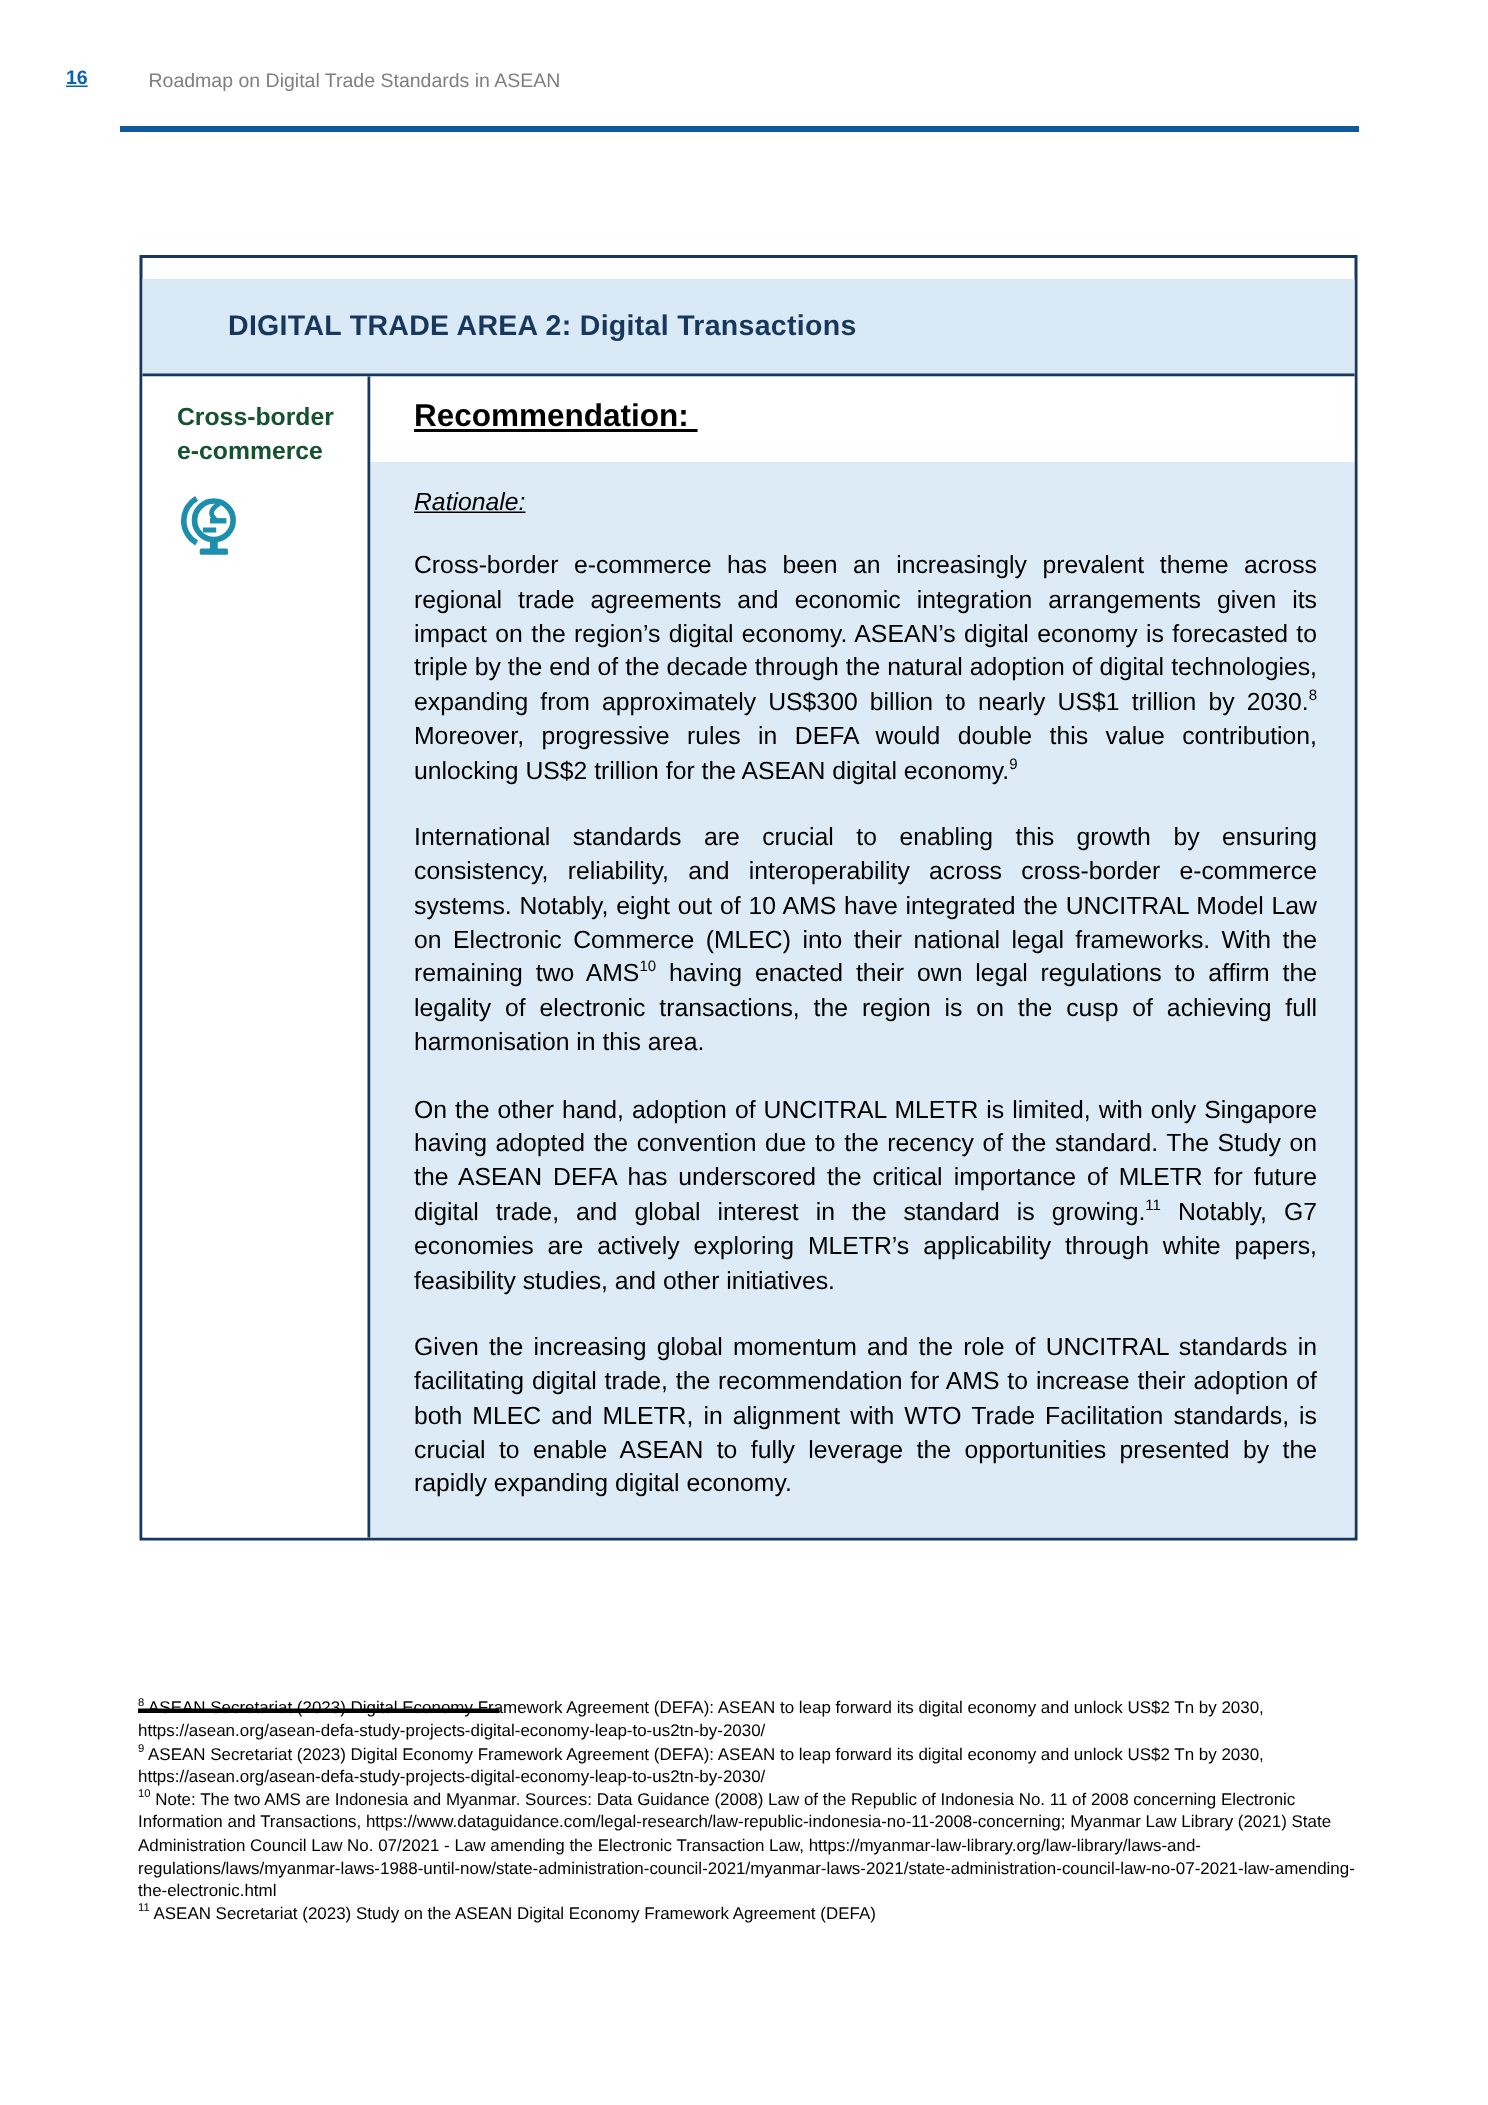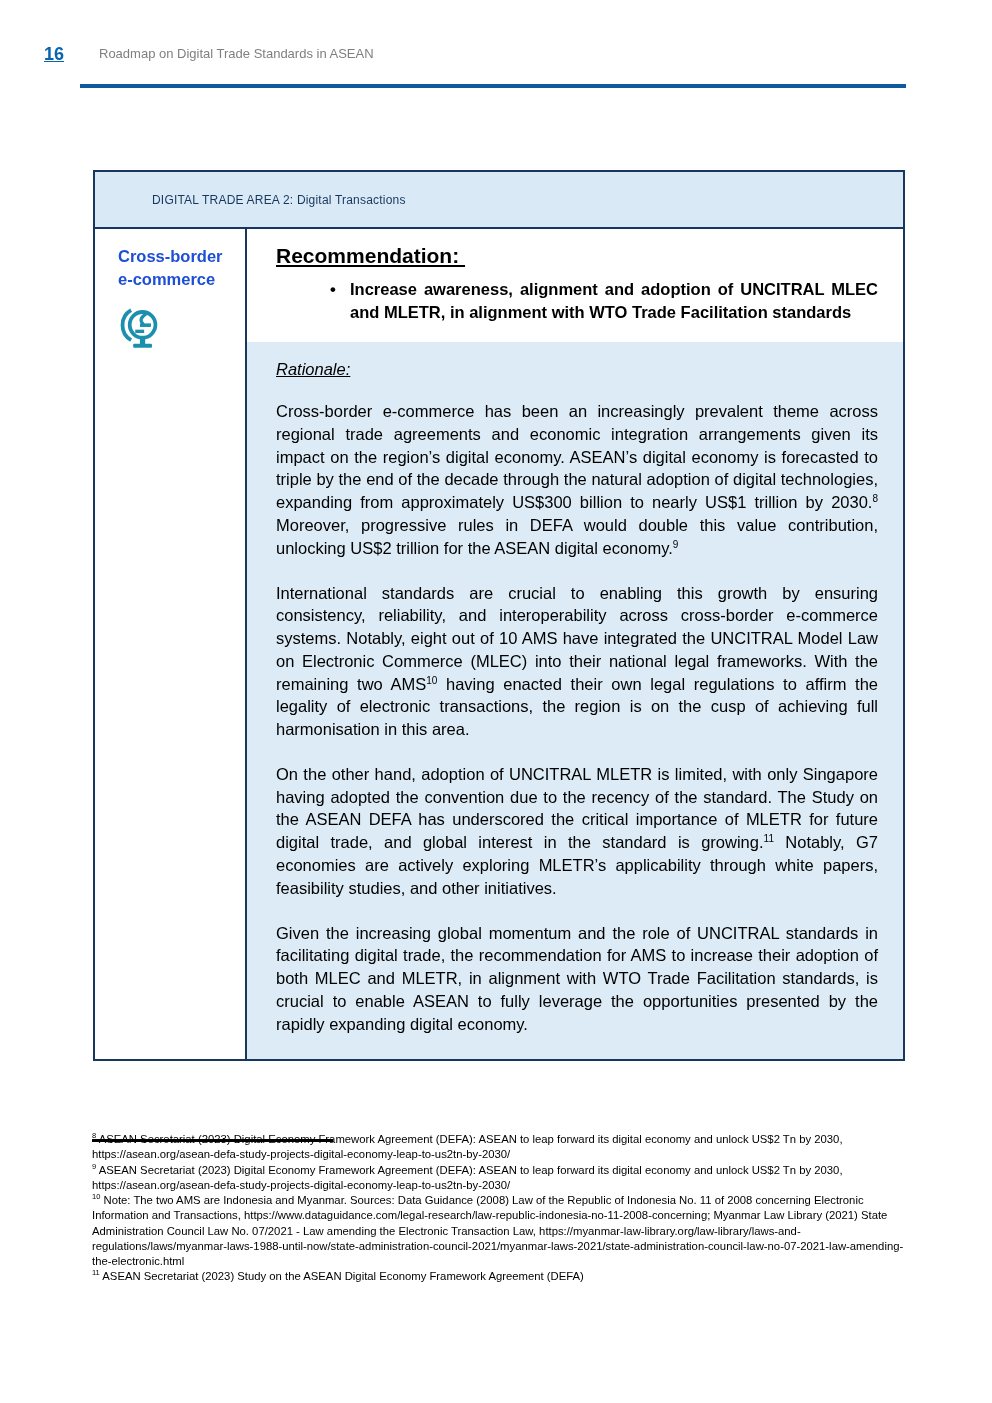--- a/index.html
+++ b/index.html
@@ -4,31 +4,31 @@
 <style>
   :root{
     --navy:#17375d; --title-bg:#d9e9f5; --rationale-bg:#dcebf5;
     --page-num-blue:#0a64ad; --header-gray:#7f7f7f; --header-rule-blue:#0f5a9d;
     --globe-teal:#1b8fad; --text-black:#000000;
   }
   *{box-sizing:border-box;}
   body{margin:0;background:#ffffff;font-family:"Liberation Sans",sans-serif;color:var(--text-black);}
   .page{position:relative;width:992px;height:1403px;background:#ffffff;overflow:hidden;}
 
-  .page-number{position:absolute;left:44px;top:44px;font-size:18px;font-weight:bold;color:var(--page-num-blue);text-decoration:underline;}
+  .page-number{position:absolute;left:44px;top:44px;font-size:13px;font-weight:bold;color:var(--page-num-blue);text-decoration:underline;}
   .header-title{position:absolute;left:99px;top:46px;font-size:13px;color:var(--header-gray);}
   .header-rule{position:absolute;left:80px;top:84px;width:826px;height:4px;background:var(--header-rule-blue);}
 
   .dt-table{position:absolute;left:93px;top:170px;width:812px;border:2px solid var(--navy);background:#ffffff;}
-  .dt-title{background:var(--title-bg);color:var(--navy);font-weight:normal;font-size:12px;
-    padding:21px 20px 20px 57px;border-bottom:2px solid var(--navy);letter-spacing:.2px;}
+  .dt-title{background:var(--title-bg);color:var(--navy);font-weight:bold;font-size:19px;
+    padding:21px 20px 20px 57px;border-bottom:2px solid var(--navy);letter-spacing:.2px;margin-top:14px;}
   .dt-body{display:flex;align-items:stretch;}
   .dt-left{width:152px;flex:0 0 152px;border-right:2px solid var(--navy);background:#ffffff;
     padding:16px 8px 18px 23px;}
-  .dt-left-label{font-weight:bold;font-size:16.5px;line-height:1.42;color:#1d4ed8;}
+  .dt-left-label{font-weight:bold;font-size:16.5px;line-height:1.42;color:#14532d;}
   .globe{margin-top:13px;color:var(--globe-teal);}
   .dt-right{flex:1 1 auto;min-width:0;}
 
   .dt-reco{background:#ffffff;padding:15px 25px 18px 29px;}
   .reco-heading{font-size:21px;font-weight:bold;text-decoration:underline;white-space:pre;}
   .reco-list{list-style:none;margin:10px 0 0;padding:0;}
   .reco-item{position:relative;margin-left:52px;padding-left:22px;font-size:16.5px;font-weight:bold;
     line-height:1.4;text-align:justify;}
   .reco-item::before{content:"•";position:absolute;left:2px;top:0;font-weight:bold;}
 
@@ -68,23 +68,20 @@
             <rect x="16.5" y="23.6" width="8.5" height="3.2" fill="currentColor"></rect>
             <rect x="21" y="31" width="5" height="6.5" fill="currentColor"></rect>
             <rect x="14.5" y="37" width="18" height="4" rx="1" fill="currentColor"></rect>
           </svg>
         </div>
       </div>
 
       <div class="dt-right">
         <div class="dt-reco">
           <span class="reco-heading">Recommendation: </span>
-          <ul class="reco-list">
-              <li class="reco-item">Increase awareness, alignment and adoption of UNCITRAL MLEC and MLETR, in alignment with WTO Trade Facilitation standards</li>
-            </ul>
         </div>
         <div class="dt-rationale">
           <div class="rationale-heading">Rationale:</div>
           <div>
               <p class="para">Cross-border e-commerce has been an increasingly prevalent theme across regional trade agreements and economic integration arrangements given its impact on the region’s digital economy. ASEAN’s digital economy is forecasted to triple by the end of the decade through the natural adoption of digital technologies, expanding from approximately US$300 billion to nearly US$1 trillion by 2030.<sup>8</sup> Moreover, progressive rules in DEFA would double this value contribution, unlocking US$2 trillion for the ASEAN digital economy.<sup>9</sup></p>
               <p class="para">International standards are crucial to enabling this growth by ensuring consistency, reliability, and interoperability across cross-border e-commerce systems. Notably, eight out of 10 AMS have integrated the UNCITRAL Model Law on Electronic Commerce (MLEC) into their national legal frameworks. With the remaining two AMS<sup>10</sup> having enacted their own legal regulations to affirm the legality of electronic transactions, the region is on the cusp of achieving full harmonisation in this area.</p>
               <p class="para">On the other hand, adoption of UNCITRAL MLETR is limited, with only Singapore having adopted the convention due to the recency of the standard. The Study on the ASEAN DEFA has underscored the critical importance of MLETR for future digital trade, and global interest in the standard is growing.<sup>11</sup> Notably, G7 economies are actively exploring MLETR’s applicability through white papers, feasibility studies, and other initiatives.</p>
               <p class="para">Given the increasing global momentum and the role of UNCITRAL standards in facilitating digital trade, the recommendation for AMS to increase their adoption of both MLEC and MLETR, in alignment with WTO Trade Facilitation standards, is crucial to enable ASEAN to fully leverage the opportunities presented by the rapidly expanding digital economy.</p>
             </div>
         </div>

